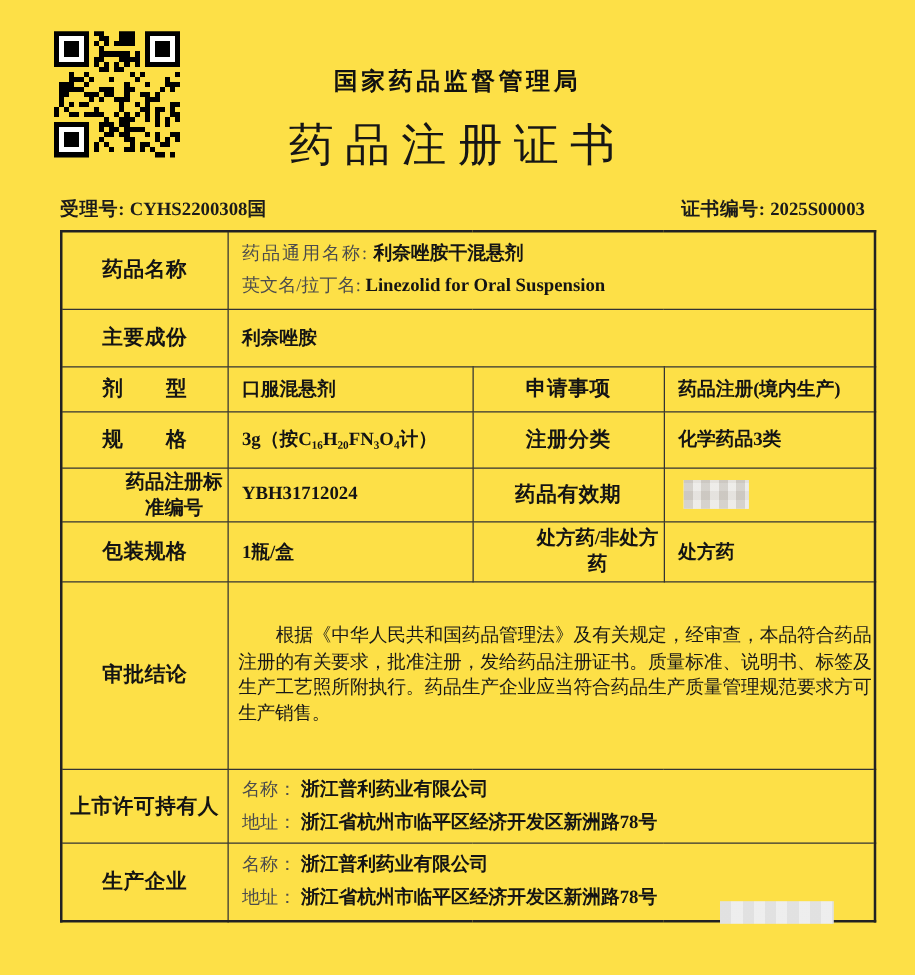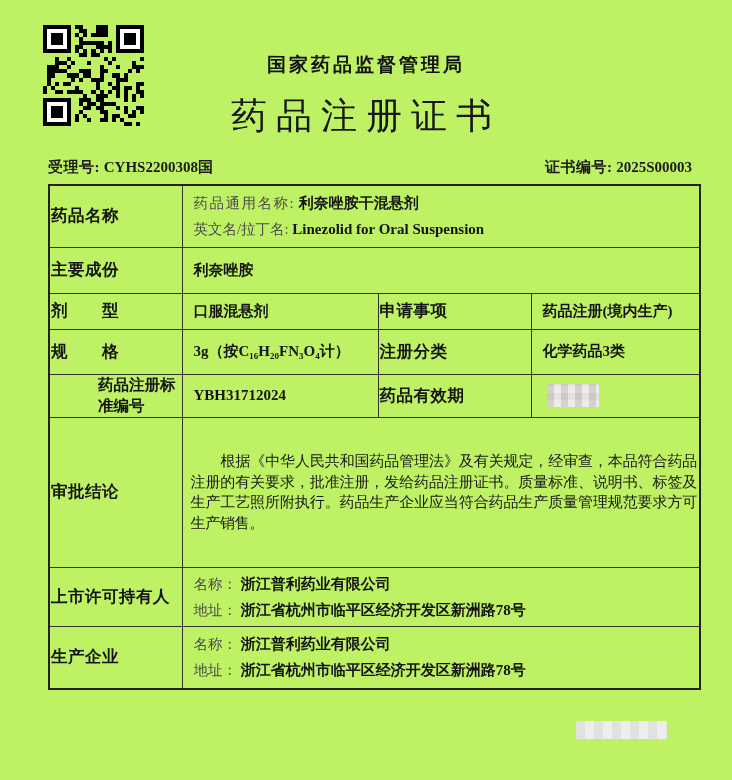--- a/index.html
+++ b/index.html
@@ -1,18 +1,18 @@
 <!DOCTYPE html>
 <html><head>
 <meta charset="utf-8">
 <style>
   * { margin: 0; padding: 0; box-sizing: border-box; }
   html, body { width: 732px; height: 780px; overflow: hidden; background: #ffffff; }
   body { font-family: "Liberation Serif", "DejaVu Serif", serif; color: #1b1b1b; }
-  .page { position: relative; width: 732px; height: 780px; background: #bef264; }
+  .page { position: relative; width: 732px; height: 780px; background: #fde047; }
 
   
   .qr { position: absolute; left: 43px; top: 25px; width: 101px; height: 101px; }
   .org-name {
     position: absolute; left: 0; top: 52px; width: 100%;
     text-align: center; font-family: "Liberation Sans", "DejaVu Sans", sans-serif;
     font-size: 19px; font-weight: 700; letter-spacing: 3px; color: #111;
   }
   .doc-title {
     position: absolute; left: 0; top: 92px; width: 100%;
@@ -31,21 +31,21 @@
   table.cert {
     position: absolute; left: 48px; top: 184px;
     width: 653px; border-collapse: collapse; table-layout: fixed;
     border: 2px solid #222;
   }
   table.cert td {
     border: 1.4px solid #333; vertical-align: middle;
     overflow: hidden;
   }
   td.lab {
-    font-weight: 700; font-size: 16.5px;
+    text-align: center; font-weight: 700; font-size: 16.5px;
     letter-spacing: 0.5px; color: #141414; padding: 0 1px;
   }
   td.lab.tight { font-size: 15.5px; letter-spacing: 0; padding-left: 48px; }
   td.val { font-size: 15px; font-weight: 600; color: #141414; padding: 2px 6px 2px 11px; }
   .pfx { font-weight: 400; color: #4c4c4c; font-size: 14.5px; }
   .pfx.sp { letter-spacing: 1.5px; }
   .two-line { line-height: 26px; }
   .two-line .row-line { white-space: nowrap; }
 
   tr.r1  { height: 62px; }
@@ -331,20 +331,26 @@
       <td class="val">化学药品3类</td>
     </tr>
 
     <tr class="r5">
       <td class="lab tight">药品注册标准编号</td>
       <td class="val">YBH31712024</td>
       <td class="lab">药品有效期</td>
       <td class="val"><span class="redact small"></span></td>
     </tr>
 
+    <tr class="r6">
+      <td class="lab">包装规格</td>
+      <td class="val">1瓶/盒</td>
+      <td class="lab tight">处方药/非处方药</td>
+      <td class="val">处方药</td>
+    </tr>
 
     <tr class="r7">
       <td class="lab">审批结论</td>
       <td colspan="3">
         <div class="conclusion">根据《中华人民共和国药品管理法》及有关规定，经审查，本品符合药品注册的有关要求，批准注册，发给药品注册证书。质量标准、说明书、标签及生产工艺照所附执行。药品生产企业应当符合药品生产质量管理规范要求方可生产销售。</div>
       </td>
     </tr>
 
     <tr class="r8">
       <td class="lab">上市许可持有人</td>

